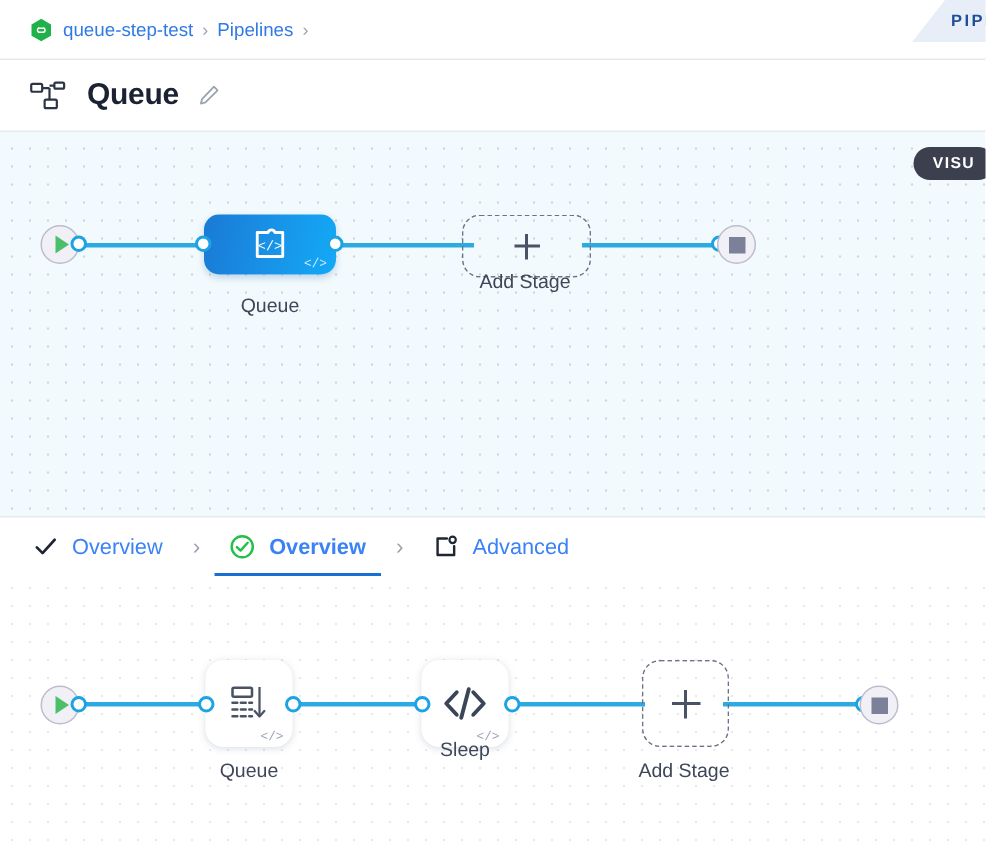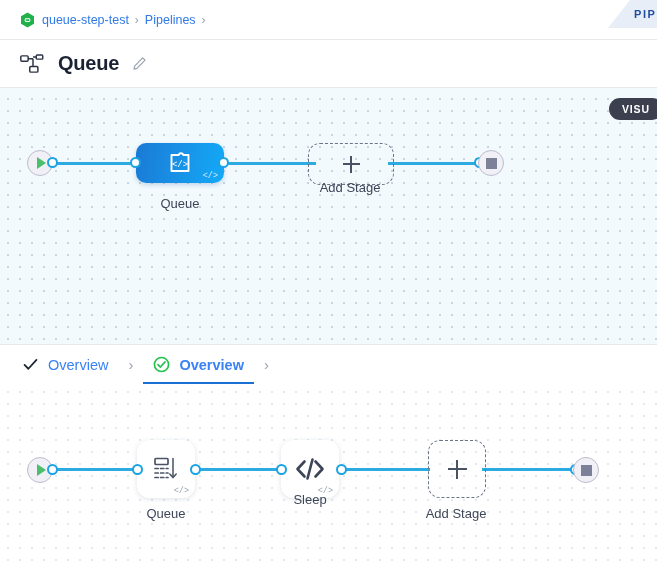--- a/index.html
+++ b/index.html
@@ -225,20 +225,27 @@
     <div class="tab active">
       <svg class="tabicon" viewBox="0 0 20 20">
         <circle cx="10" cy="10" r="8.3" fill="none" stroke="#21c04a" stroke-width="1.9"></circle>
         <path d="M5.8 10.2 L8.7 13 L14.2 6.9" fill="none" stroke="#21c04a" stroke-width="1.9" stroke-linecap="round" stroke-linejoin="round"></path>
       </svg>
       <span class="tablabel">Overview</span>
     </div>
 
     <span class="tab-sep">›</span>
 
+    <div class="tab">
+      <svg class="tabicon" viewBox="0 0 20 20">
+        <path d="M10.5 3.5 H3.2 V16.5 H16.2 V9.5" fill="none" stroke="#1e2634" stroke-width="1.9" stroke-linecap="round" stroke-linejoin="round"></path>
+        <circle cx="15" cy="4.6" r="2.5" fill="none" stroke="#1e2634" stroke-width="1.7"></circle>
+      </svg>
+      <span class="tablabel">Advanced</span>
+    </div>
   </div>
 
   <div class="canvas canvas-bottom">
 
     <div class="edge" style="left:50px;top:84px;width:95px;"></div>
     <div class="edge" style="left:190px;top:84px;width:100px;"></div>
     <div class="edge" style="left:336px;top:84px;width:94px;"></div>
     <div class="edge" style="left:482px;top:84px;width:92px;"></div>
 
     <div class="endcircle" style="left:27px;top:73px;">

